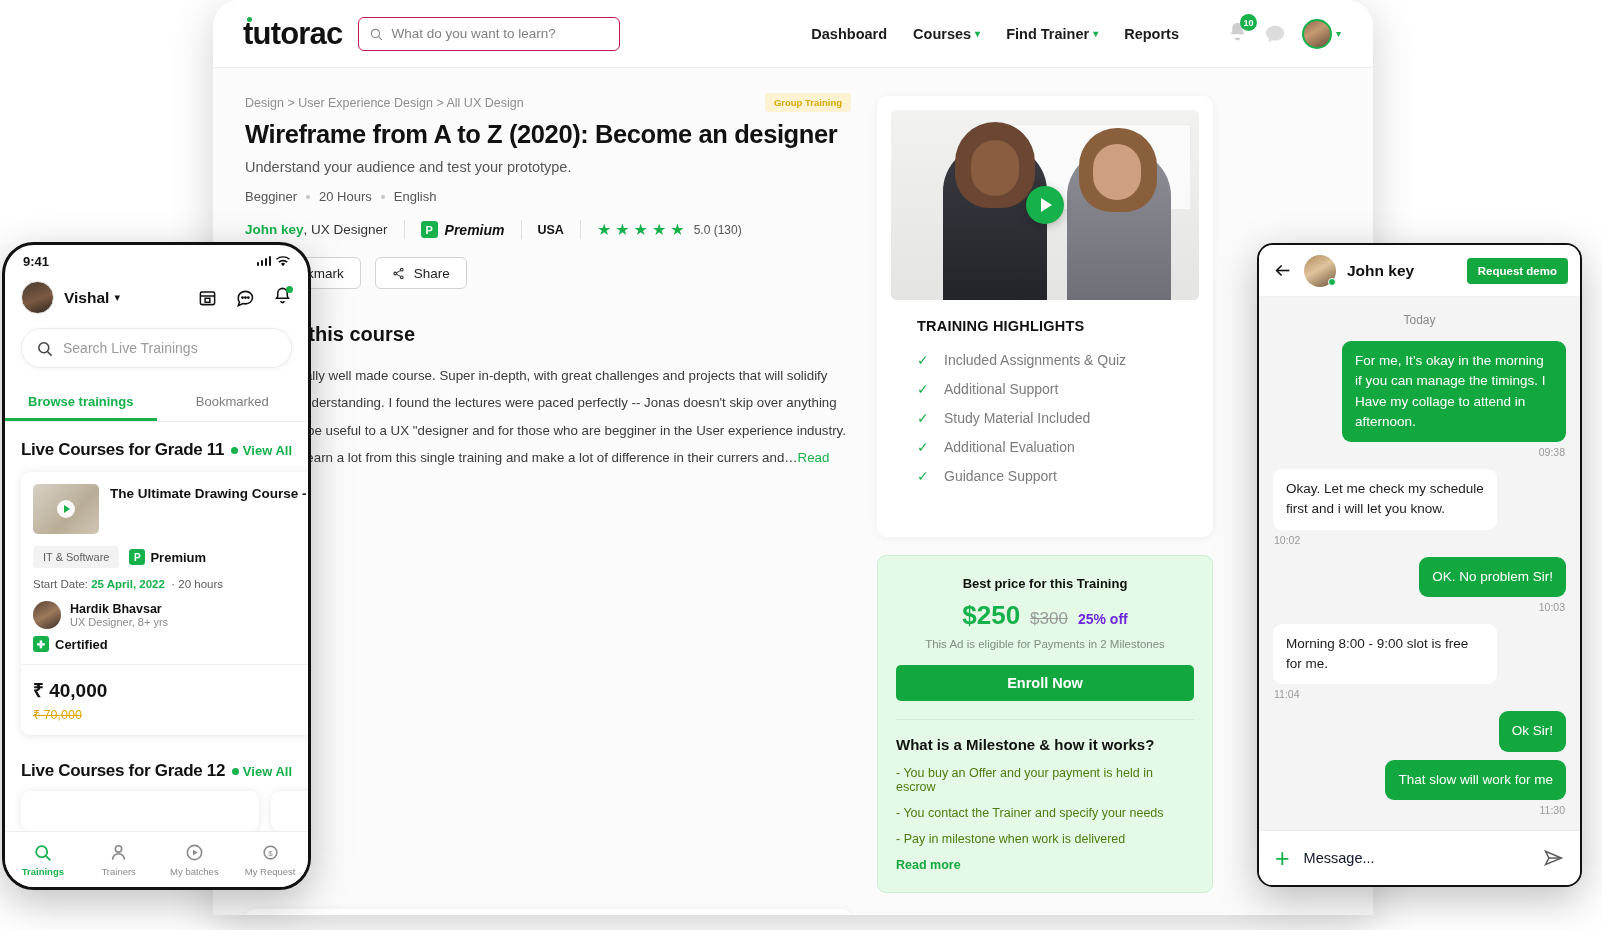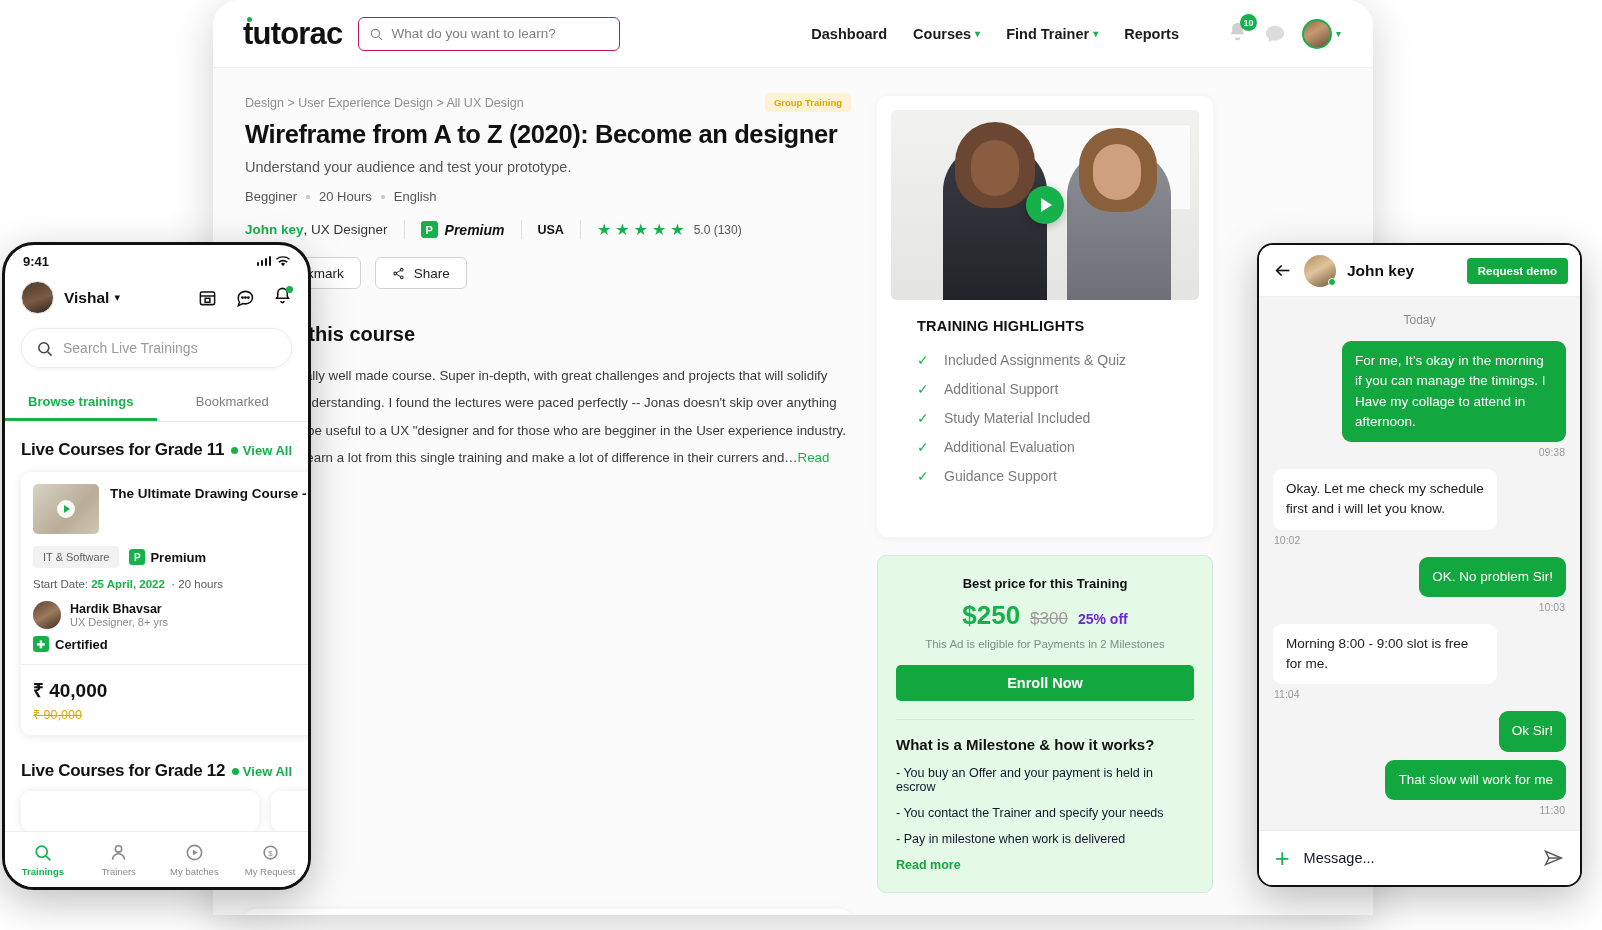--- a/index.html
+++ b/index.html
@@ -173,21 +173,21 @@
   .pold { font-size: 17px; color: #9b9b9b; text-decoration: line-through; }
   .poff { font-size: 14px; font-weight: 700; color: #6d28d9; }
   .pmil { text-align: center; font-size: 11.5px; color: #7f8f82; margin-bottom: 15px; }
   .enroll {
     width: 100%; height: 36px; background: #13a83f; color: #fff;
     border: none; border-radius: 5px; font-size: 14.5px; font-weight: 700;
     cursor: pointer; font-family: inherit;
   }
   .psep { height: 1px; background: #cfe9d3; margin: 18px 0 16px 0; }
   .pq { font-size: 15px; font-weight: 700; color: #111; margin-bottom: 13px; }
-  .pli { font-size: 12.5px; color: #0f172a; margin-bottom: 12px; }
+  .pli { font-size: 12.5px; color: #4d7c0f; margin-bottom: 12px; }
   .prmore { font-size: 12.5px; color: #13a83f; font-weight: 700; }
 
   
   .phone {
     position: absolute; left: 2px; top: 242px;
     width: 309px; height: 648px;
     background: #fff; border-radius: 32px;
     border: 3px solid #111;
     box-shadow: 0 12px 40px rgba(0,0,0,0.25);
     overflow: hidden;
@@ -593,21 +593,21 @@
 
           </div>
           <div class="cert">
               <span class="cbox">✚</span>
               <span>Certified</span>
             </div>
         </div>
         <div class="mcfoot">
           <div>
             <div class="pricebig">₹ 40,000</div>
-            <div class="priceold">₹ 90,000</div>
+            <div class="priceold">₹ 70,000</div>
           </div>
 
         </div>
       </div>
 
     </div>
 
     <div class="msect" style="padding-top:26px">
       <h3>Live Courses for Grade 12</h3>
       <span class="gdot"></span>

